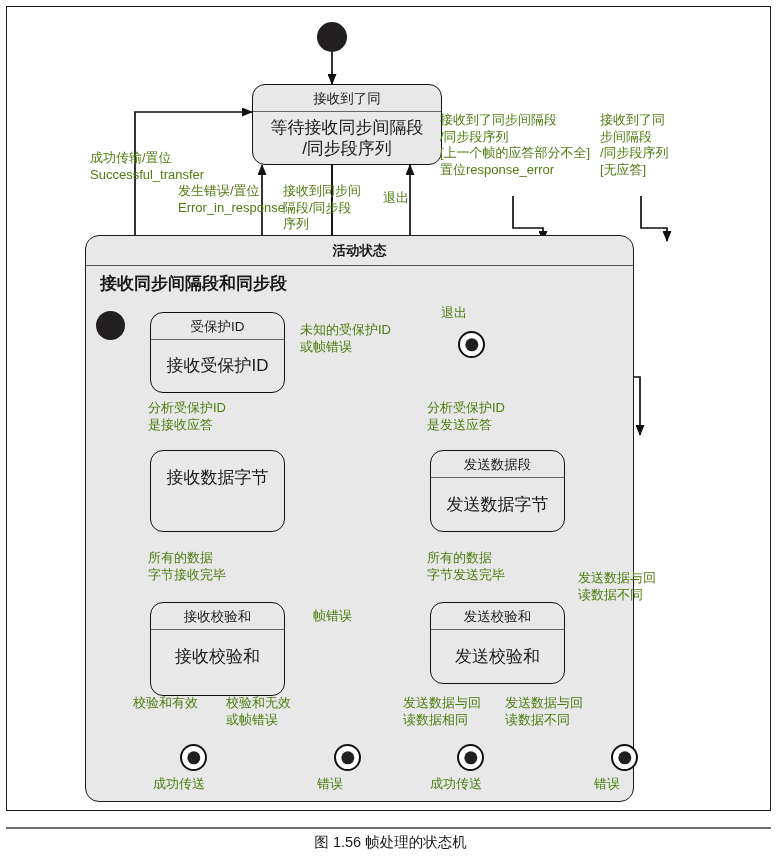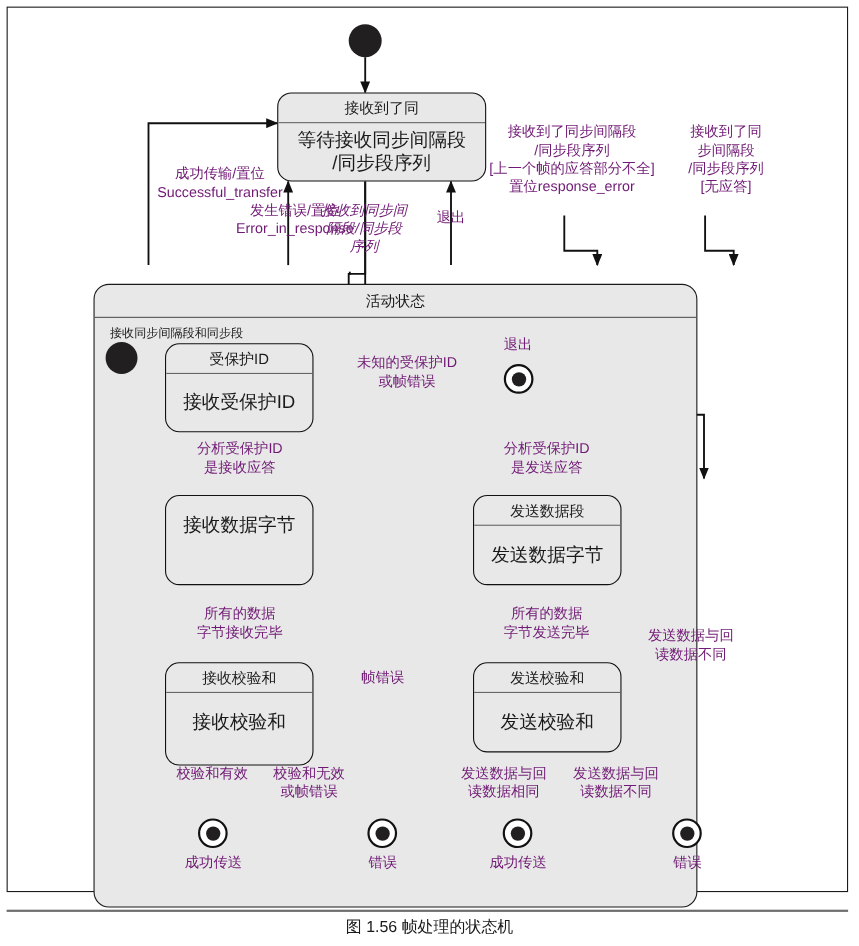--- a/index.html
+++ b/index.html
@@ -34,21 +34,21 @@
   .composite > .comp-title{
     position:absolute;left:0;top:0;width:100%;
     height:30px;line-height:30px;
     text-align:center;
     font-size:13.5px;
     border-bottom:1.5px solid #555;
     box-sizing:border-box;
   }
   .comp-note{
     position:absolute;
-    font-size:11px;
+    font-size:17px;
     white-space:nowrap;
   }
 
   
   .state{
     position:absolute;
     background:#e8e8e8;
     border:1.9px solid #111;
     border-radius:13px;
     box-sizing:border-box;
@@ -88,23 +88,22 @@
     transform:translate(-50%,-50%);
     border-radius:50%;
     background:#221f20;
   }
 
   
   .lbl{
     position:absolute;
     font-size:13px;
     line-height:1.28;
-    text-align:center;
     white-space:pre;
-    color:#701a75;
+    color:#4d7c0f;
   }
 
   
   #caption-rule{
     position:absolute;left:6px;top:827px;width:765px;height:1.6px;background:#6d6d6d;
   }
   #caption{
     position:absolute;left:0;top:833px;width:781px;
     text-align:center;font-size:14.5px;
   }
@@ -181,37 +180,37 @@
         <span>/同步段序列</span>
       </div>
     </div>
 
     <div class="lbl" style="left:90px;top:150px;width:220px;">成功传输/置位
 Successful_transfer</div>
 
     <div class="lbl" style="left:178px;top:183px;width:180px;">发生错误/置位
 Error_in_response</div>
 
-    <div class="lbl" style="left:283px;top:183px;width:96px;font-style:italic;">接收到同步间
+    <div class="lbl" style="left:283px;top:183px;width:96px;">接收到同步间
 隔段/同步段
 序列</div>
 
     <div class="lbl" style="left:383px;top:190px;width:54px;">退出</div>
 
     <div class="lbl" style="left:440px;top:112px;width:160px;">接收到了同步间隔段
 /同步段序列
 [上一个帧的应答部分不全]
 置位response_error</div>
 
     <div class="lbl" style="left:600px;top:112px;width:120px;">接收到了同
 步间隔段
 /同步段序列
 [无应答]</div>
 
-    <div class="composite" style="left:85px;top:258px;width:549px;height:567px;">
+    <div class="composite" style="left:85px;top:235px;width:549px;height:567px;font-weight:bold;">
       <div class="comp-title">活动状态</div>
       <div class="comp-note" style="left:14px;top:36px;">接收同步间隔段和同步段</div>
     </div>
 
     <div class="initial-node" style="left:96px;top:311px;width:29px;height:29px;"></div>
 
     <div class="state" style="left:150px;top:312px;width:135px;height:81px;">
       <div class="s-name">受保护ID</div>
       <div class="s-body" style="height:52px;">接收受保护ID</div>
     </div>

